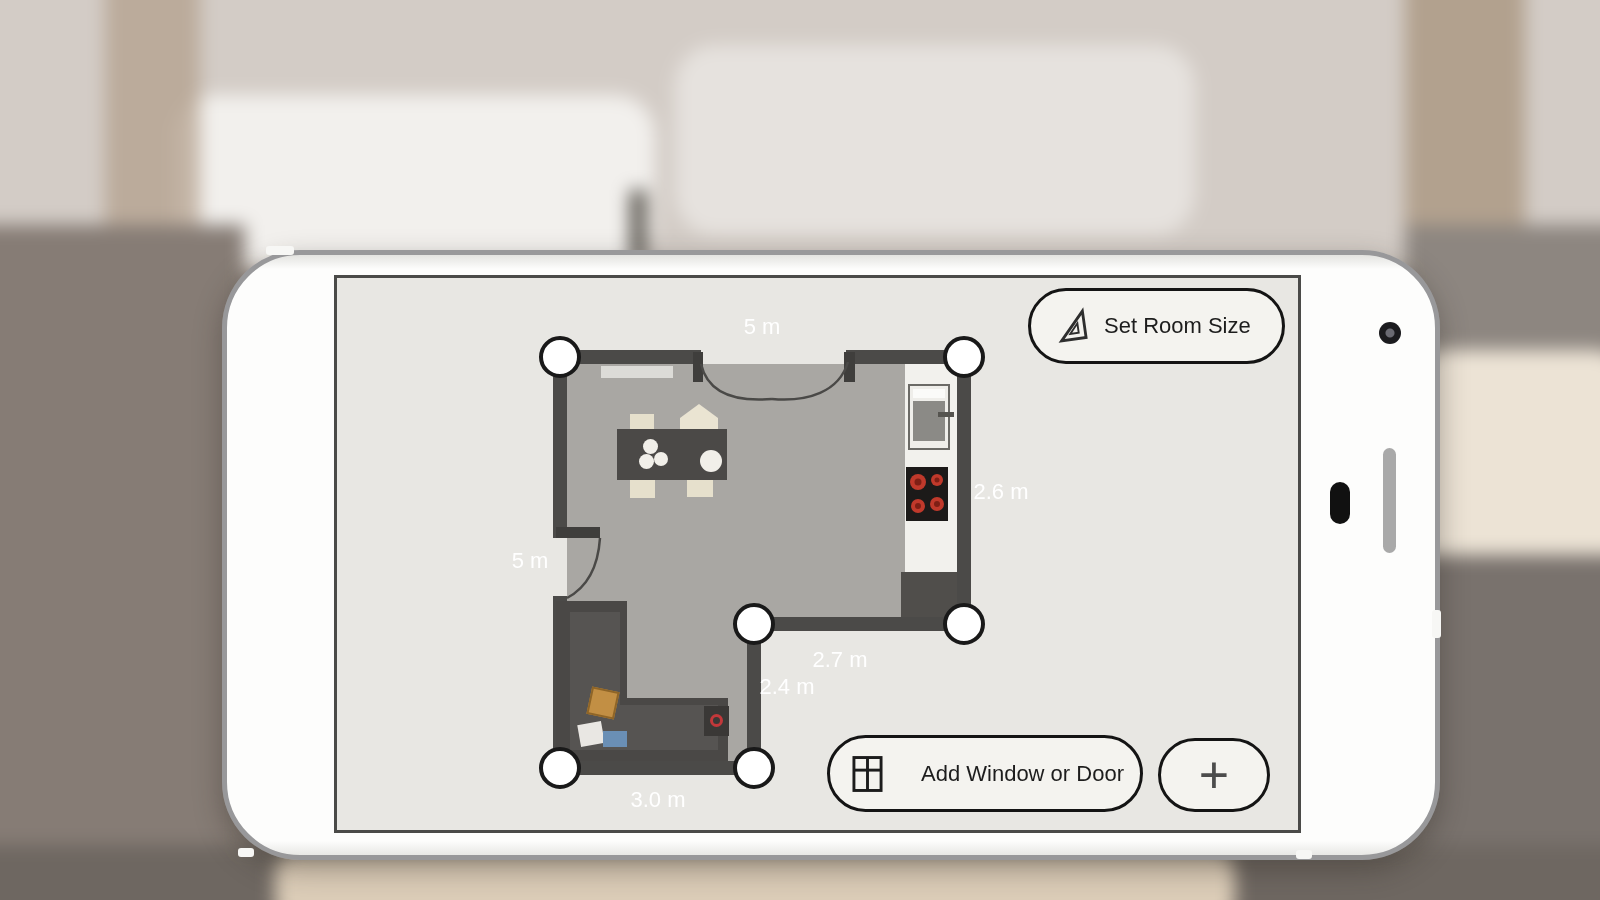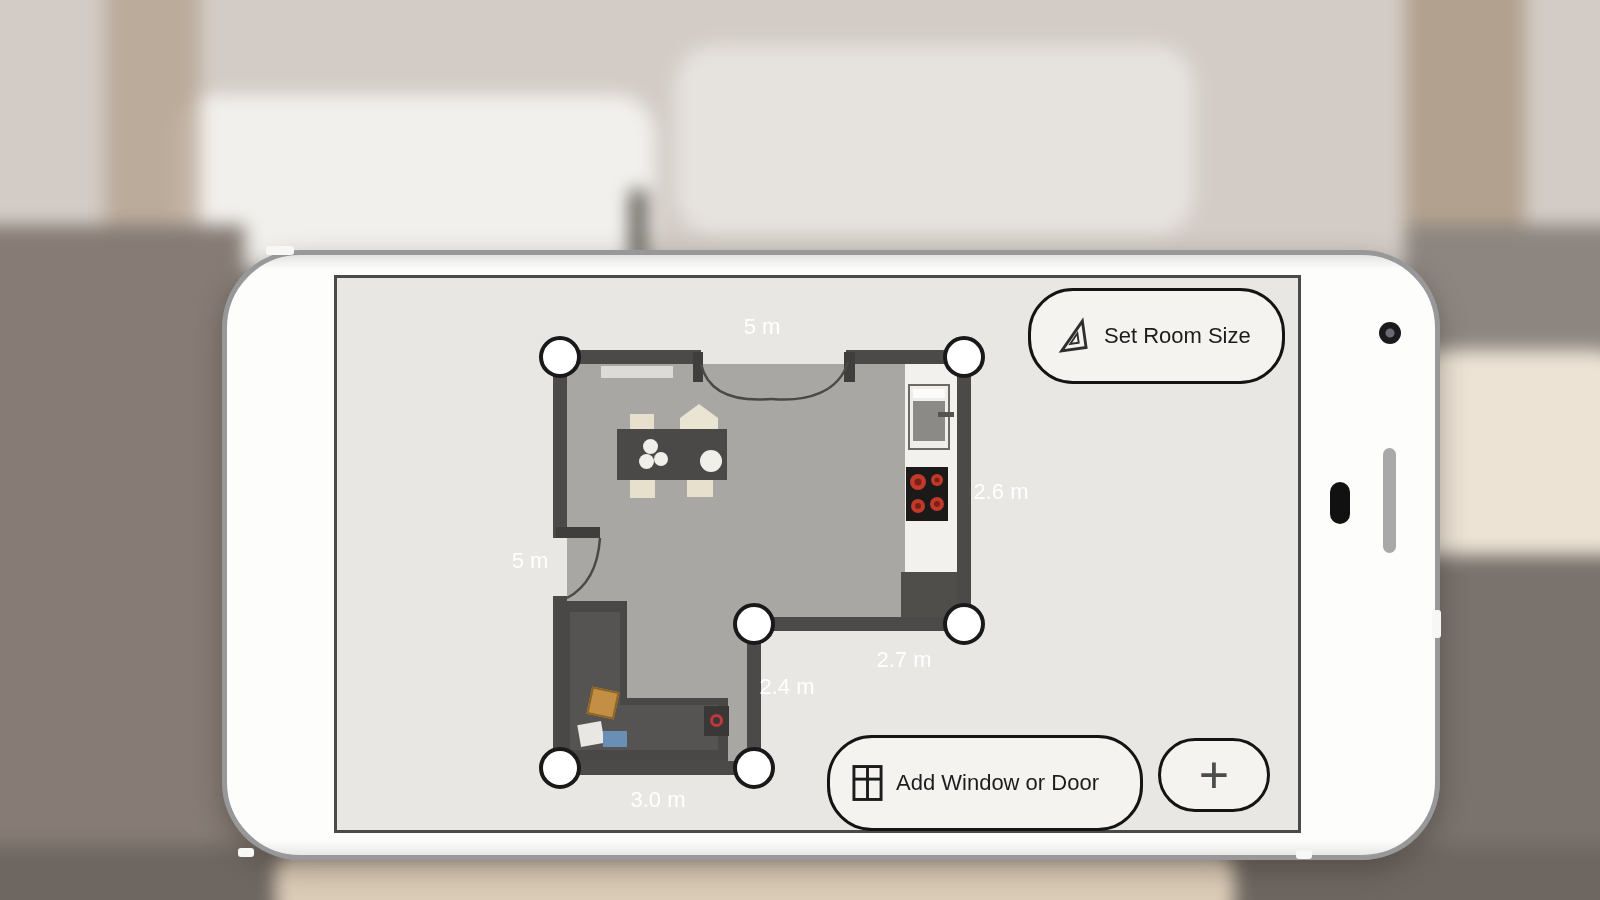--- a/index.html
+++ b/index.html
@@ -54,22 +54,22 @@
   .sofa{background:#4a4846;}
   .sofaseat{background:#565452;}
   
   .pill{display:flex;align-items:center;background:#f4f3ef;border:3px solid #141414;
         border-radius:45px;box-sizing:border-box;color:#1d1d1d;z-index:30;cursor:pointer;}
   .pill .label{white-space:nowrap;}
   .chev{width:17px;height:17px;border-left:4px solid #161616;border-bottom:4px solid #161616;
         transform:rotate(45deg);margin-left:28px;}
   .btn-3d{left:348px;top:292px;width:128px;height:77px;font-size:27px;}
   .btn-3d .label{margin-left:16px;}
-  .btn-srs{left:1028px;top:288px;width:257px;height:96px;font-size:22px;}
-  .btn-awd{left:827px;top:735px;width:316px;height:96px;font-size:22px;}
+  .btn-srs{left:1028px;top:288px;width:257px;height:76px;font-size:22px;}
+  .btn-awd{left:827px;top:735px;width:316px;height:77px;font-size:22px;gap:25px;}
   .btn-plus{left:1158px;top:738px;width:112px;height:74px;justify-content:center;
             font-size:52px;font-weight:500;color:#4c4c4c;}
   .icon-box{margin-left:22px;margin-right:13px;display:flex;align-items:center;}
 </style>
 </head>
 <body>
 
 <div class="stage">
 
   <div class="bg">
@@ -171,21 +171,21 @@
   <div class="abs plan handle" style="left:539px;top:336px;"></div>
   <div class="abs plan handle" style="left:943px;top:336px;"></div>
   <div class="abs plan handle" style="left:943px;top:603px;"></div>
   <div class="abs plan handle" style="left:733px;top:603px;"></div>
   <div class="abs plan handle" style="left:733px;top:747px;"></div>
   <div class="abs plan handle" style="left:539px;top:747px;"></div>
 
   <div class="abs dim" style="left:762px;top:327px;">5 m</div>
   <div class="abs dim" style="left:530px;top:561px;">5 m</div>
   <div class="abs dim" style="left:1001px;top:492px;">2.6 m</div>
-  <div class="abs dim" style="left:904px;top:660px;">2.7 m</div>
+  <div class="abs dim" style="left:840px;top:660px;">2.7 m</div>
   <div class="abs dim" style="left:787px;top:687px;">2.4 m</div>
   <div class="abs dim" style="left:658px;top:800px;">3.0 m</div>
 
 
   <div class="abs pill btn-srs">
     <span class="icon-box">
       <svg width="38" height="38" viewBox="0 0 40 40" style="transform:rotate(-8deg);">
         <path d="M33 6 L33 34 L7 34 Z" fill="none" stroke="#2e2e2e" stroke-width="3"></path>
         <path d="M26 18 L26 28 L17 28 Z" fill="none" stroke="#2e2e2e" stroke-width="2"></path>
       </svg>

